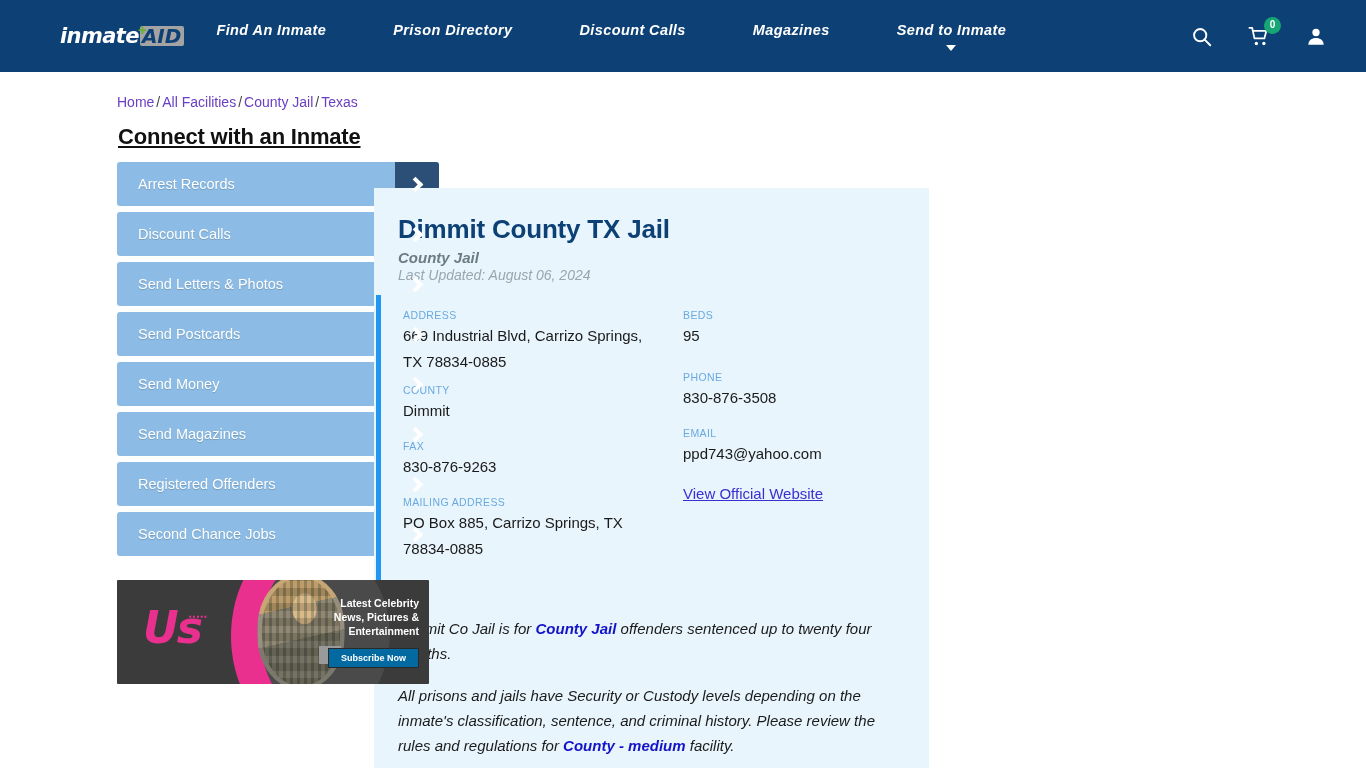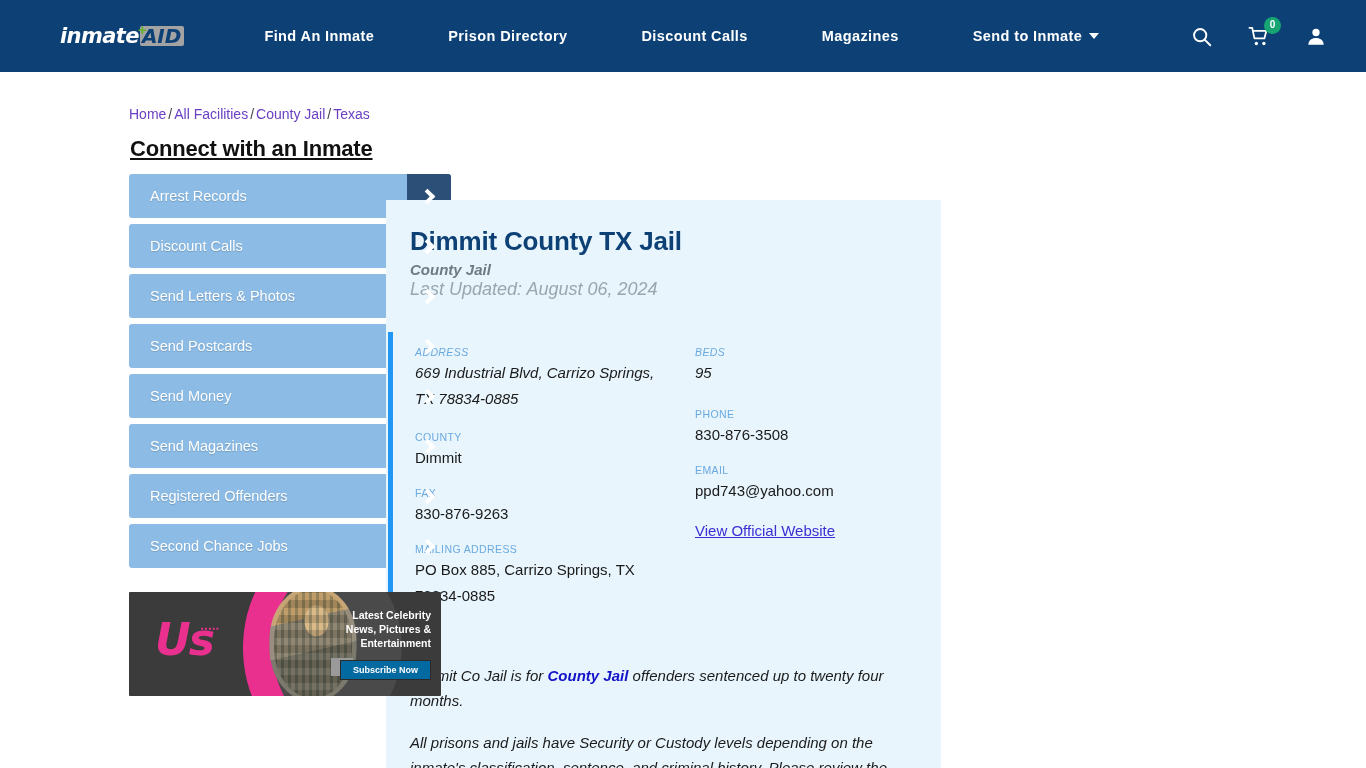--- a/index.html
+++ b/index.html
@@ -17,21 +17,21 @@
     background: #0d4175;
     display: flex;
     align-items: center;
     padding: 0 28px 0 60px;
     position: relative;
   }
   .logo {
     display: flex;
     align-items: center;
     position: relative;
-    margin-right: 80px;
+    margin-right: 32px;
     user-select: none;
     justify-content: space-between;
   }
   .logo-word {
     color: #ffffff;
     font-size: 21px;
     font-weight: 700;
     letter-spacing: -0.6px;
     font-family: "DejaVu Sans", sans-serif;
     font-style: italic;
@@ -55,34 +55,35 @@
     top: -2px;
     color: #62b22c;
     font-size: 15px;
     font-weight: 700;
     line-height: 1;
   }
   .nav-links {
     display: flex;
     align-items: flex-start;
     flex: 1;
-    gap: 11px;
+    gap: 4px;
+    font-style: italic;
   }
   .nav-link {
     color: #ffffff;
     font-size: 14.5px;
     font-weight: 700;
     letter-spacing: 0.4px;
     text-decoration: none;
     padding: 10px 0;
     margin-right: 63px;
     white-space: nowrap;
     cursor: pointer;
   }
-  .nav-link.dropdown { margin-right: 0; display: flex; align-items: center; gap: 7px; }
+  .nav-link.dropdown { margin-right: 0; display: flex; align-items: center; gap: 7px; flex-direction: column; }
   .caret {
     width: 0; height: 0;
     border-left: 5px solid transparent;
     border-right: 5px solid transparent;
     border-top: 6px solid #ffffff;
     display: inline-block;
   }
   .nav-icons {
     display: flex;
     align-items: center;
@@ -100,21 +101,21 @@
     font-weight: 700;
     border-radius: 50%;
     width: 17px; height: 17px;
     display: flex; align-items: center; justify-content: center;
     line-height: 1;
   }
 
   
   .page {
     display: flex;
-    padding: 16px;
+    padding: 4px;
     position: relative;
     height: 696px;
   }
 
   
   .left-col {
     width: 370px;
     padding: 18px 0 0 113px;
     flex-shrink: 0;
   }
@@ -290,36 +291,36 @@
     letter-spacing: -0.2px;
   }
   .fac-sub {
     font-size: 15px;
     font-weight: 700;
     font-style: italic;
     color: #6d7b84;
     margin: 0 0 1px 24px;
   }
   .fac-updated {
-    font-size: 18px;
+    font-size: 14px;
     font-style: italic;
     color: #9aa6ae;
-    margin: 0 0 32px 24px;
+    margin: 0 0 12px 24px;
   }
 
   .info-box {
     border-left: 5px solid #2196f3;
     margin: 0 18px 0 2px;
     padding: 14px 0 16px 22px;
     display: flex;
   }
   .info-col { width: 50%; }
   .info-col.right { padding-left: 26px; }
   .info-item { margin-bottom: 16px; }
-  .info-item.tall { margin-bottom: 19px; font-style: italic; }
+  .info-item.tall { margin-bottom: 9px; }
   .info-label {
     font-size: 10.5px;
     color: #6aa9e0;
     letter-spacing: 0.4px;
     margin-bottom: 2px;
   }
   .info-value {
     font-size: 15px;
     color: #1a1a1a;
     line-height: 26px;

